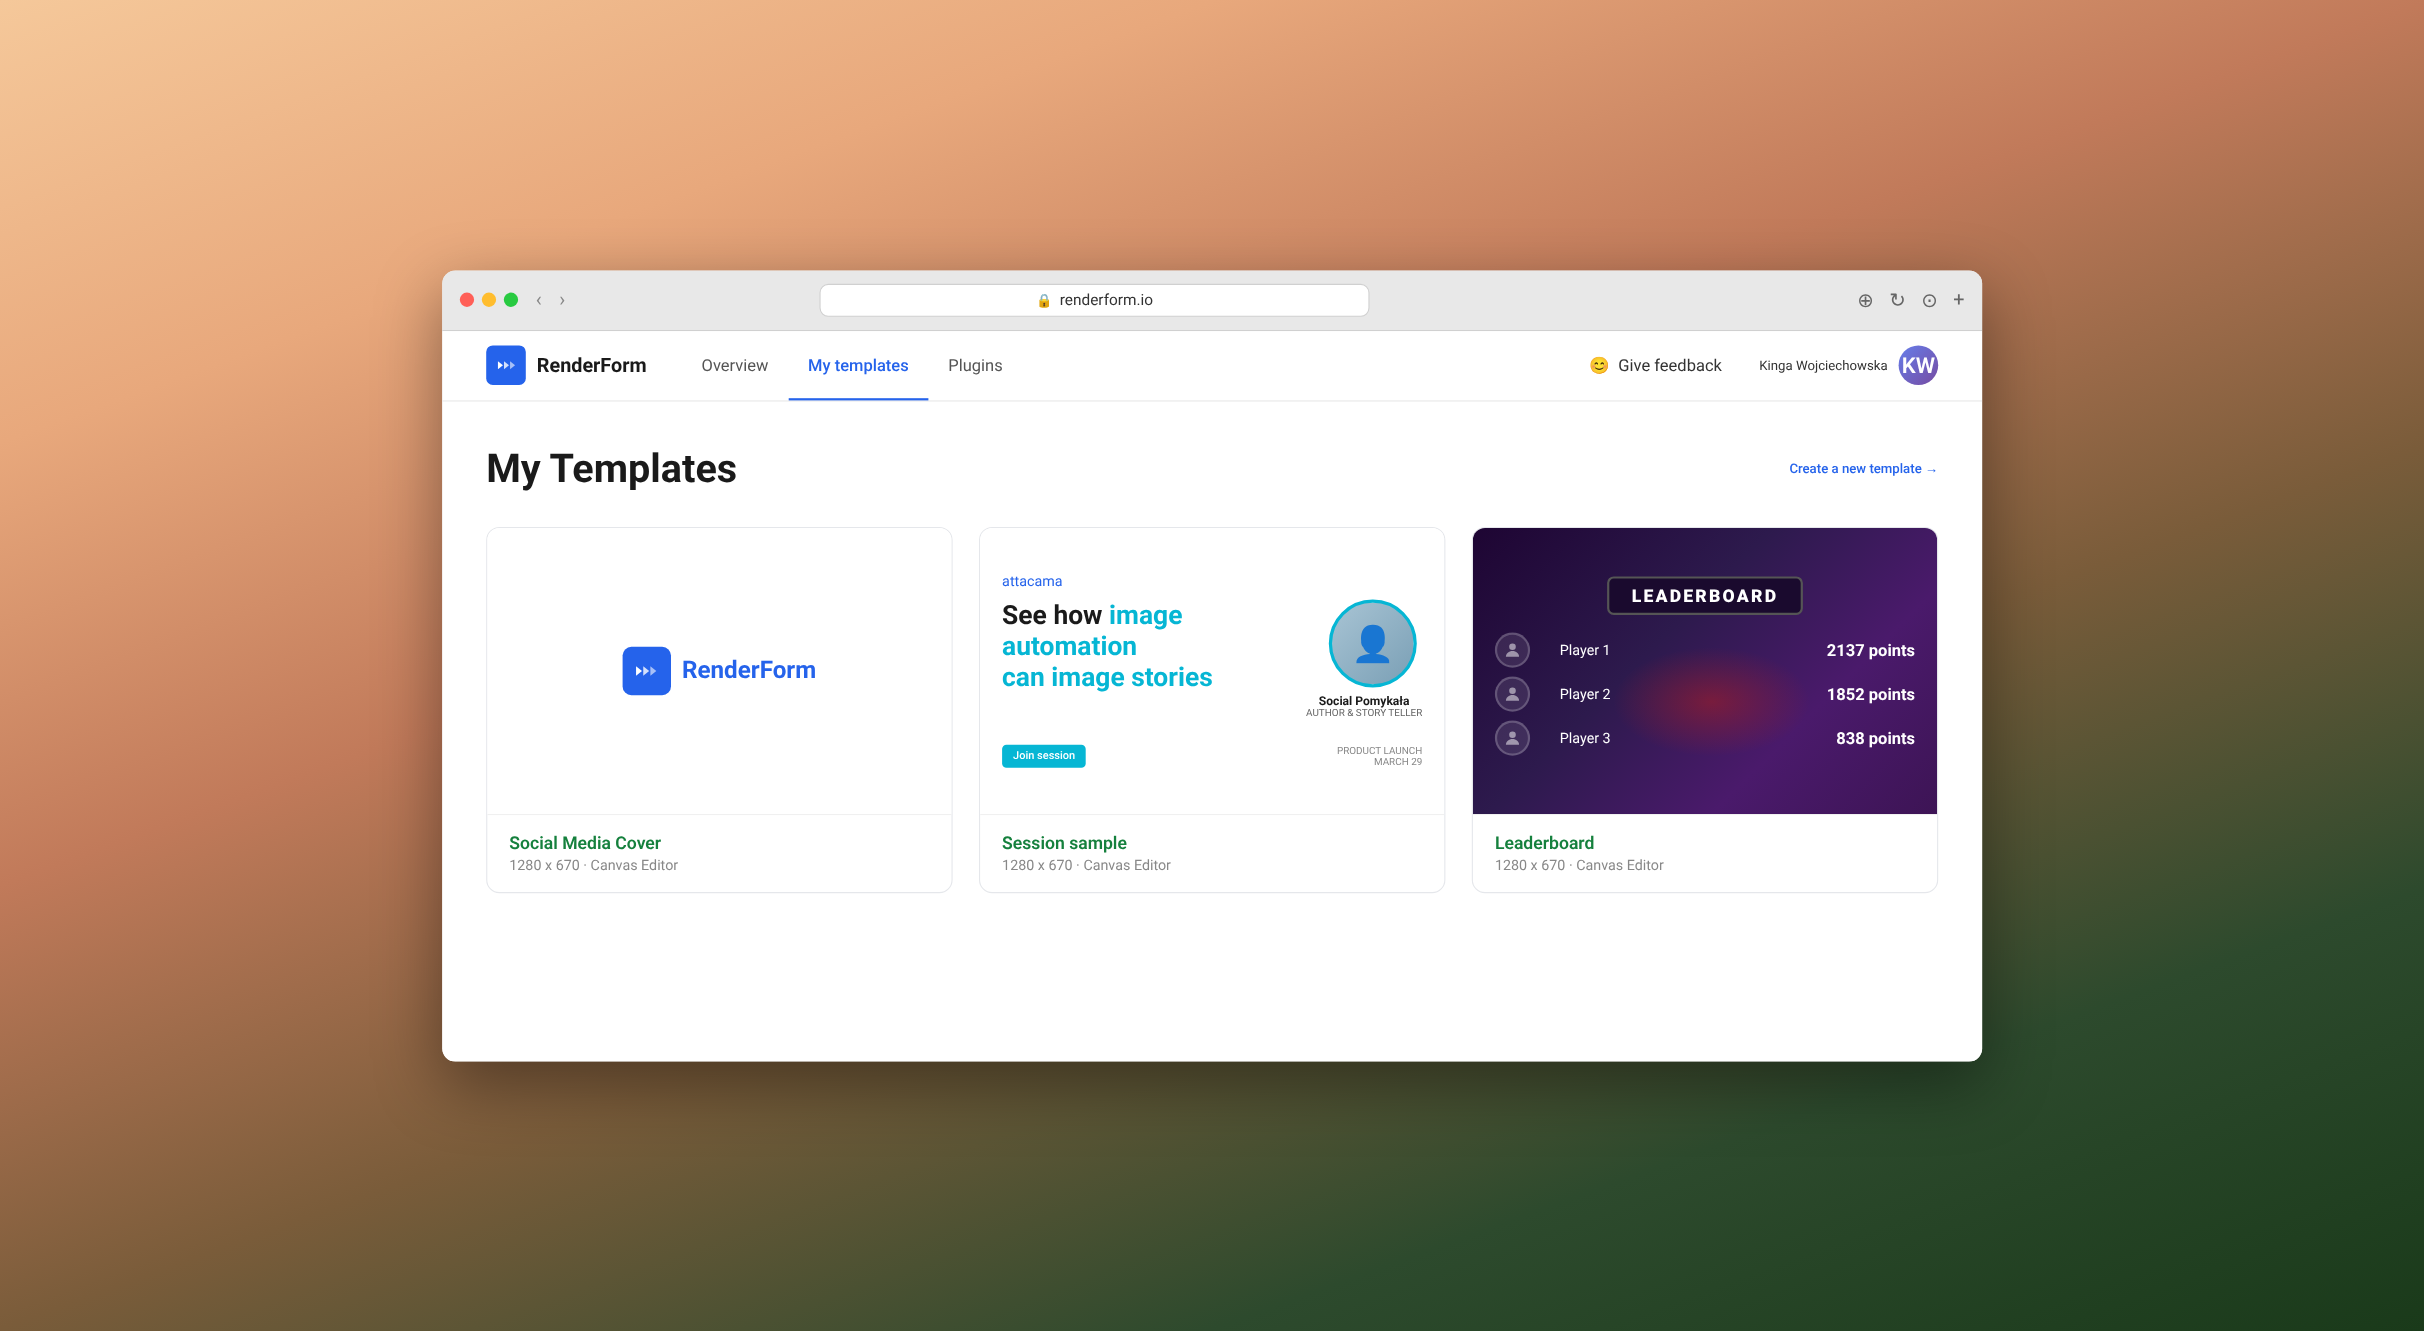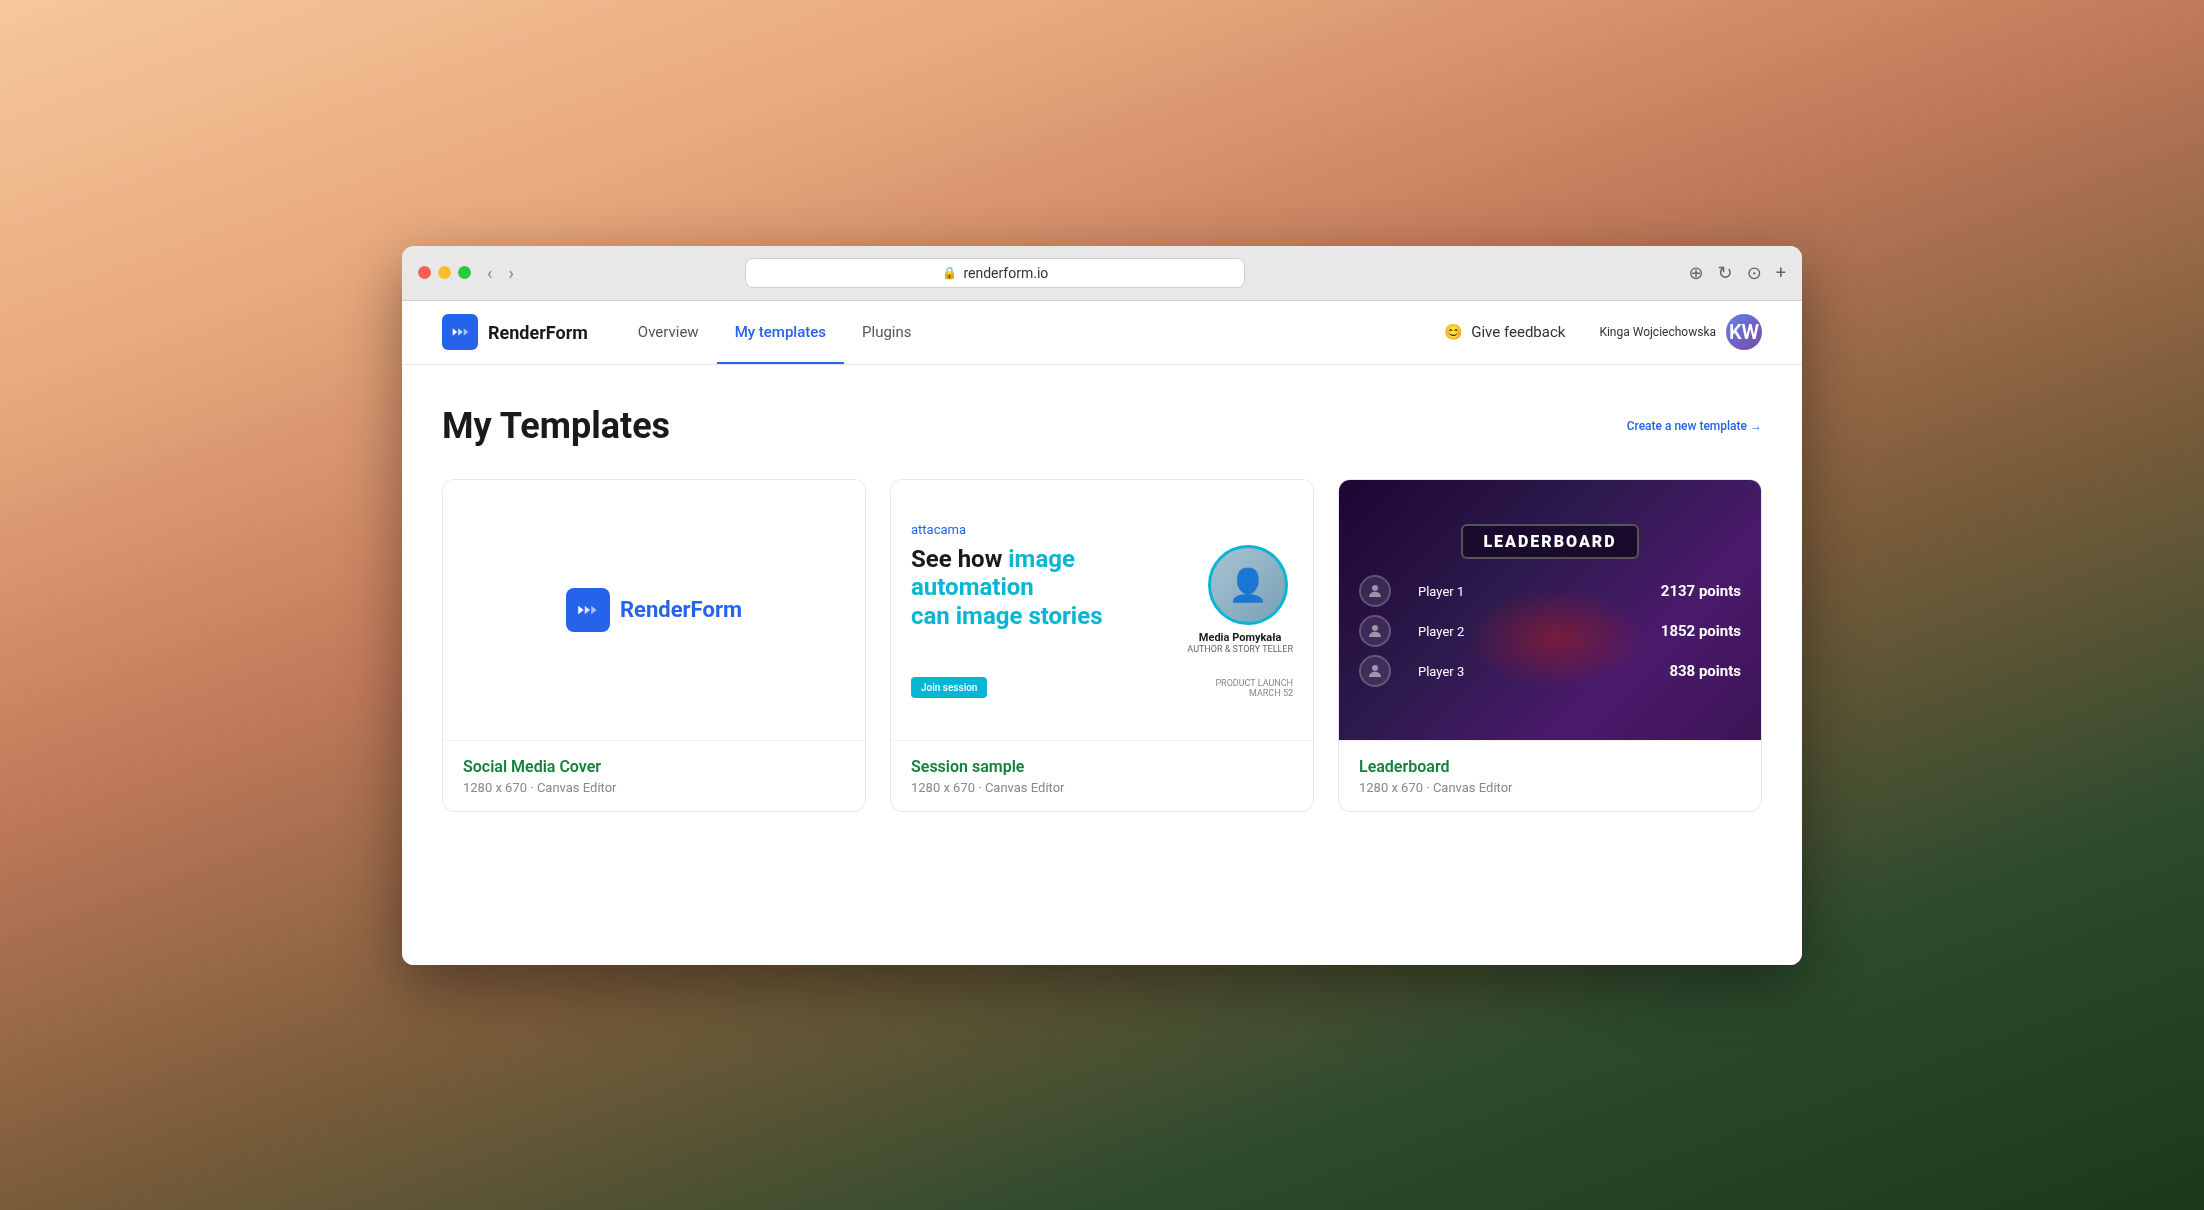--- a/index.html
+++ b/index.html
@@ -564,29 +564,29 @@
                   <div class="session-headline">
                     <span>See how </span><span class="highlight">image automation</span><br>
                     <span class="highlight">can image stories</span>
                   </div>
                 </div>
                 <div style="display:flex; flex-direction:column; align-items:center; gap:6px; margin-left:12px;">
                   <div class="session-avatar-circle">
                     <span style="font-size:32px;">👤</span>
                   </div>
                   <div class="session-author">
-                    <div class="session-author-name">Media Pomykała</div>
+                    <div class="session-author-name">Social Pomykała</div>
                     <div class="session-author-title">AUTHOR &amp; STORY TELLER</div>
                   </div>
                 </div>
               </div>
               <div class="session-footer">
                 <div class="session-join-btn">Join session</div>
                 <div class="session-product-launch" style="font-size:9px; color:#888; text-align:right; white-space:pre;">PRODUCT LAUNCH
-MARCH 52</div>
+MARCH 29</div>
               </div>
             </div>
           </div>
           <div class="template-info">
             <div class="template-name">Session sample</div>
             <div class="template-meta">1280 x 670  ·  Canvas Editor</div>
           </div>
         </div>
 
         <div class="template-card">

